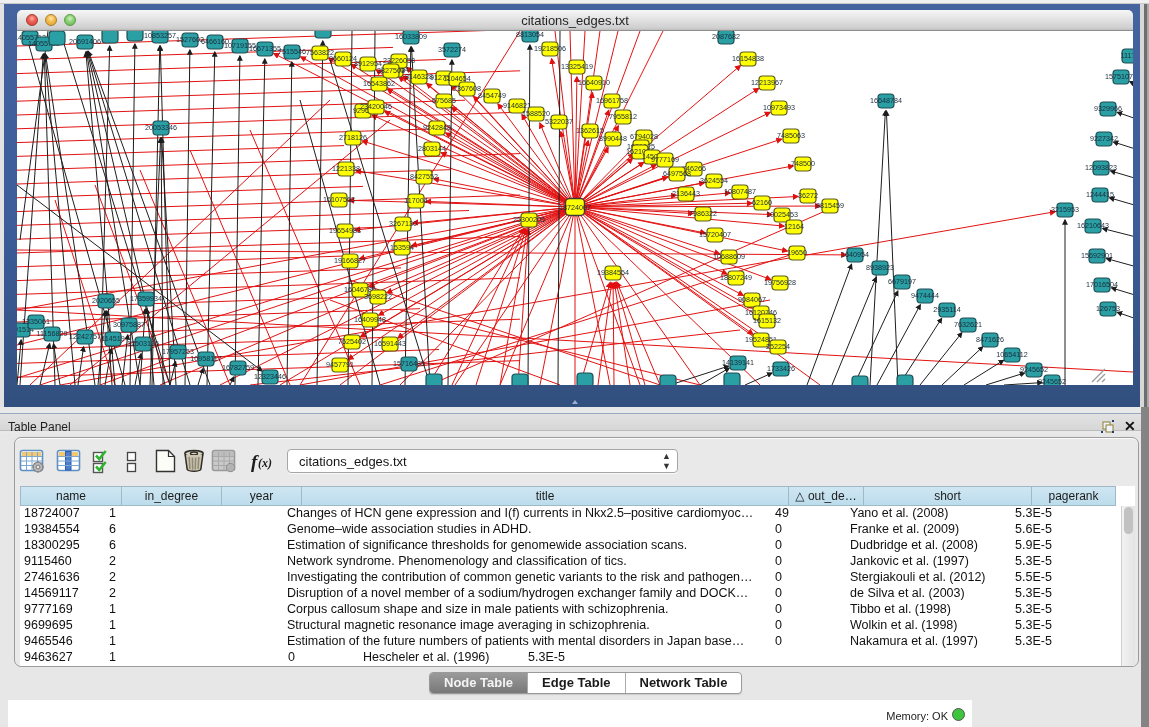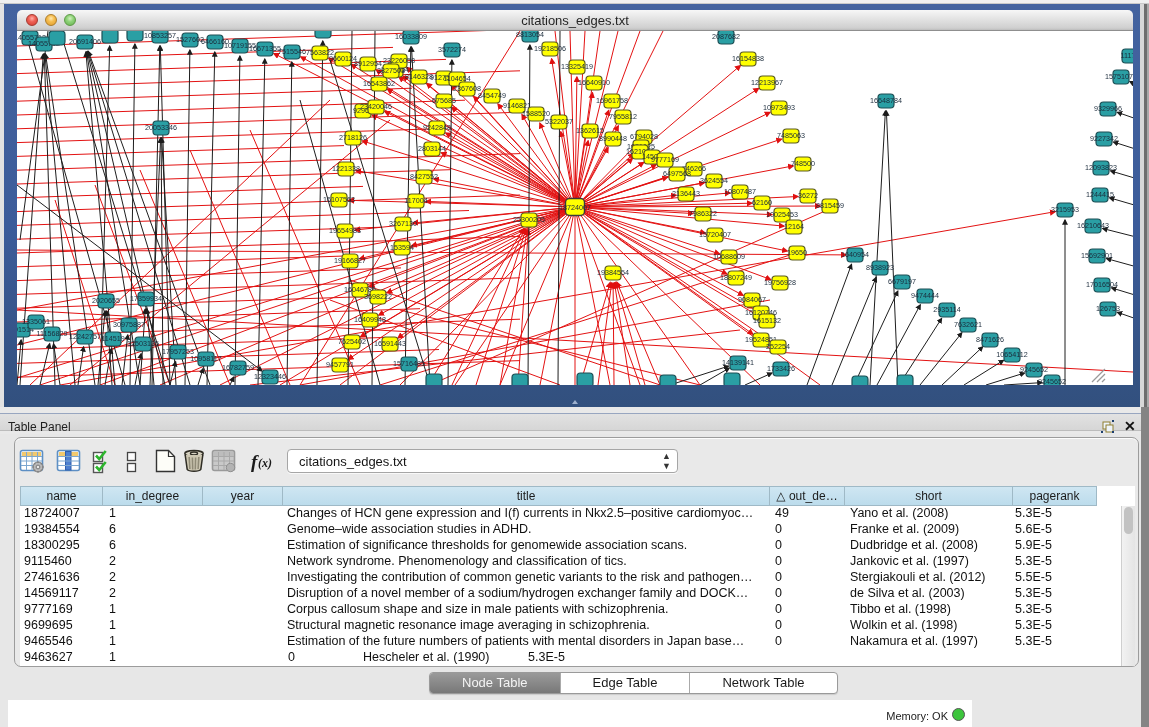--- a/index.html
+++ b/index.html
@@ -40,21 +40,21 @@
 .c2 { width:100px; padding-left:6px; }
 .c3 { width:80px; padding-left:4px;margin-top:41px; }
 .c4 { width:487px; padding-left:4px; }
 .c5 { width:75px; padding-left:5px; }
 .c6 { width:168px; padding-left:5px; }
 .c7 { width:84px; padding-left:2px; }
 .vscroll { position:absolute; left:1121px; top:506px; width:14px; height:160px; background:linear-gradient(90deg,#f2f2f2,#e4e4e4); border-left:1px solid #cfcfcf; }
 .vthumb { position:absolute; left:2px; top:1px; width:9px; height:27px; background:#c2c2c2; border-radius:5px; }
 .tabsbar { position:absolute; left:0; top:667px; width:1141px; height:33px; }
 .seg { position:absolute; left:429px; top:672px; height:22px; display:flex; font-size:13px; border:1px solid #9a9a9a; border-radius:4px; overflow:hidden; background:#fff; box-shadow:0 1px 1px rgba(0,0,0,.12); }
-.seg div { padding:0 32px; line-height:20px; color:#1a1a1a; border-left:1px solid #aaa; }
+.seg div { padding:0 14px; line-height:20px; color:#1a1a1a; border-left:1px solid #aaa;font-weight:bold; }
 .seg div:first-child { border-left:none; }
 .seg .sel { background:linear-gradient(180deg,#9a9a9a,#787878); color:#f4f4f4; }
 .memory { position:absolute; left:8px; top:700px; width:964px; height:27px; background:#ffffff; }
 .memtext { position:absolute; right:24px; top:10px; font-size:11px; color:#222; }
 .memdot { position:absolute; right:7px; top:8px; width:13px; height:13px; border-radius:50%; background:#3dc53d; border:1.5px solid #555; }
 .ticon { position:absolute; top:447px; }
 </style></head>
 <body>
 <div class="desktop"></div>
 <div class="topstrip"></div>
@@ -673,21 +673,21 @@
 
   <text x="233" y="21" font-family="Liberation Serif, serif" font-style="italic" font-weight="bold" font-size="19" fill="#1a1a1a">f</text>
     <text x="240" y="20" font-family="Liberation Serif, serif" font-style="italic" font-weight="bold" font-size="12" fill="#1a1a1a">(x)</text>
 </svg>
 <div class="combo">
     <span>citations_edges.txt</span>
     <div class="upd">▲<br>▼</div>
   </div>
 <div class="table"></div>
 <div class="thead">
-  <div style="width:83px">name</div>
+  <div style="width:102px">name</div>
   <div style="width:100px">in_degree</div>
   <div style="width:80px">year</div>
   <div style="width:487px">title</div>
   <div style="width:75px">△ out_de…</div>
   <div style="width:168px">short</div>
   <div style="width:84px">pagerank</div>
 </div>
 <div class="trows">
 <div class="trow">
       <div class="c1">18724007</div>
@@ -768,21 +768,21 @@
       <div class="c4">Estimation of the future numbers of patients with mental disorders in Japan base…</div>
       <div class="c5">0</div>
       <div class="c6">Nakamura et al. (1997)</div>
       <div class="c7">5.3E-5</div>
     </div>
 <div class="trow">
       <div class="c1">9463627</div>
       <div class="c2">1</div>
       <div class="c3">1997</div>
       <div class="c5">0</div>
-      <div class="c6">Hescheler et al. (1990)</div>
+      <div class="c6">Hescheler et al. (1996)</div>
       <div class="c7">5.3E-5</div>
     </div>
 </div>
 <div class="vscroll">
     <div class="vthumb"></div>
   </div>
 <div class="tabsbar"></div>
 <div class="seg">
     <div class="sel">Node Table</div>
     <div>Edge Table</div>

